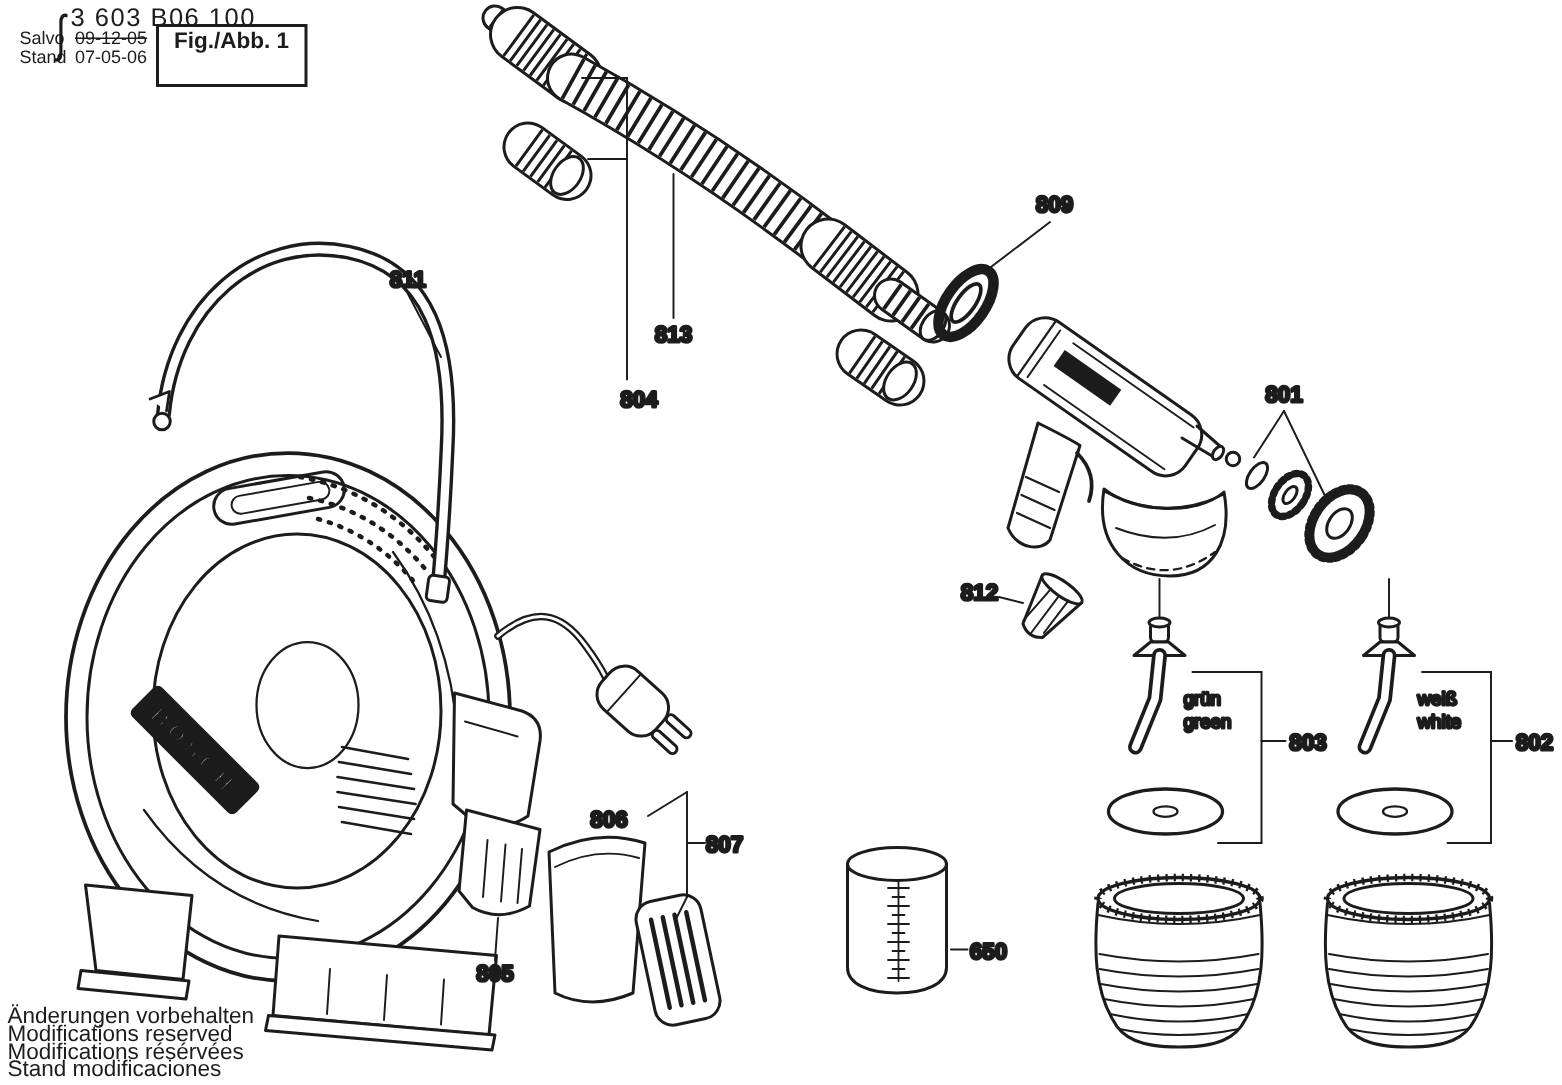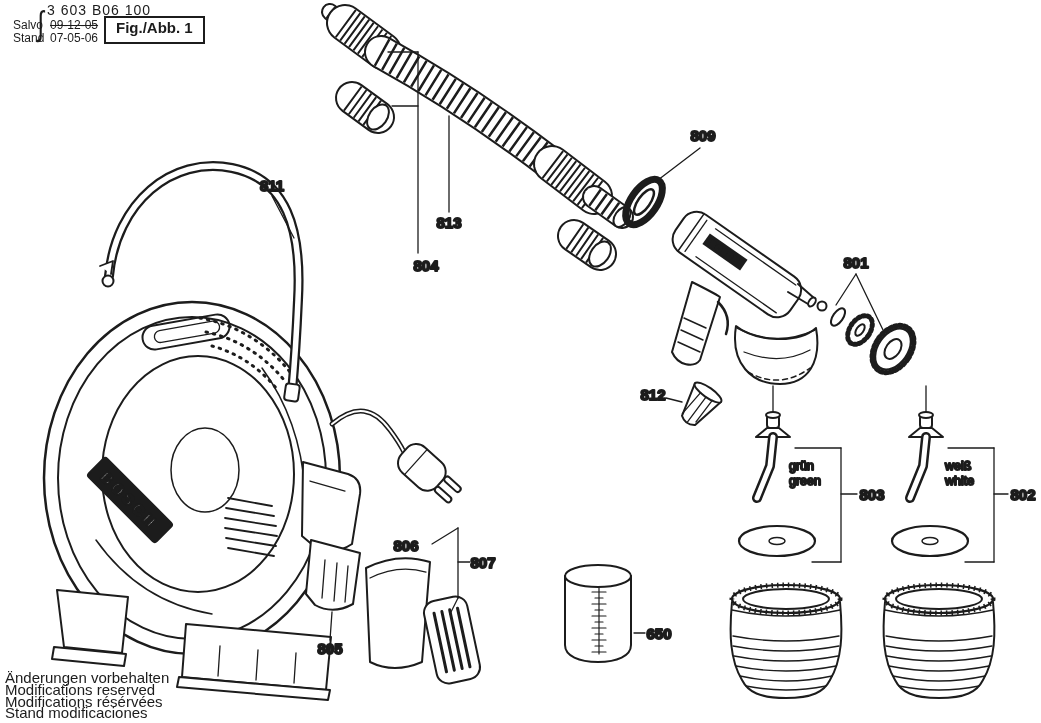--- a/index.html
+++ b/index.html
@@ -1,28 +1,28 @@
 <!DOCTYPE html>
 <html><head>
 <meta charset="utf-8">
 <style>
   html,body{margin:0;padding:0;}
   body{
     width:1041px;height:723px;position:relative;background:#fff;
     font-family:"Liberation Sans",sans-serif;color:#1c1c1c;overflow:hidden;
   }
   .abs{position:absolute;}
-  .hdr-doc{left:47px;top:2px;font-size:14px;letter-spacing:1px;}
+  .hdr-doc{left:47px;top:2px;font-size:17px;letter-spacing:1px;}
   .hdr-row1{left:13px;top:18px;font-size:12px;}
   .hdr-row2{left:13px;top:31px;font-size:12px;}
   .hdr-row1 .lab,.hdr-row2 .lab{display:inline-block;width:37px;}
   .strike{text-decoration:line-through;}
   .brace{left:36px;top:6px;font-size:34px;line-height:34px;transform:scaleX(.7);}
   .figbox{
-    left:104px;top:16px;border:2px solid #1c1c1c;padding:1px 10px 6px;
+    left:104px;top:16px;border:2px solid #1c1c1c;padding:1px 10px 20px;
     font-weight:bold;font-size:15px;background:#fff;
   }
   .footer{left:5px;top:672px;font-size:15px;line-height:11.8px;}
   svg{position:absolute;left:0;top:0;}
   .pn{font:bold 15px "Liberation Sans",sans-serif;fill:#1c1c1c;}
   .cl{font:12.5px "Liberation Sans",sans-serif;fill:#1c1c1c;}
   .brandbase{font:bold 15px "Liberation Sans",sans-serif;fill:#fff;letter-spacing:4px;}
   .brandgun{font:bold 8px "Liberation Sans",sans-serif;fill:#fff;letter-spacing:1px;}
 </style>
 </head>

